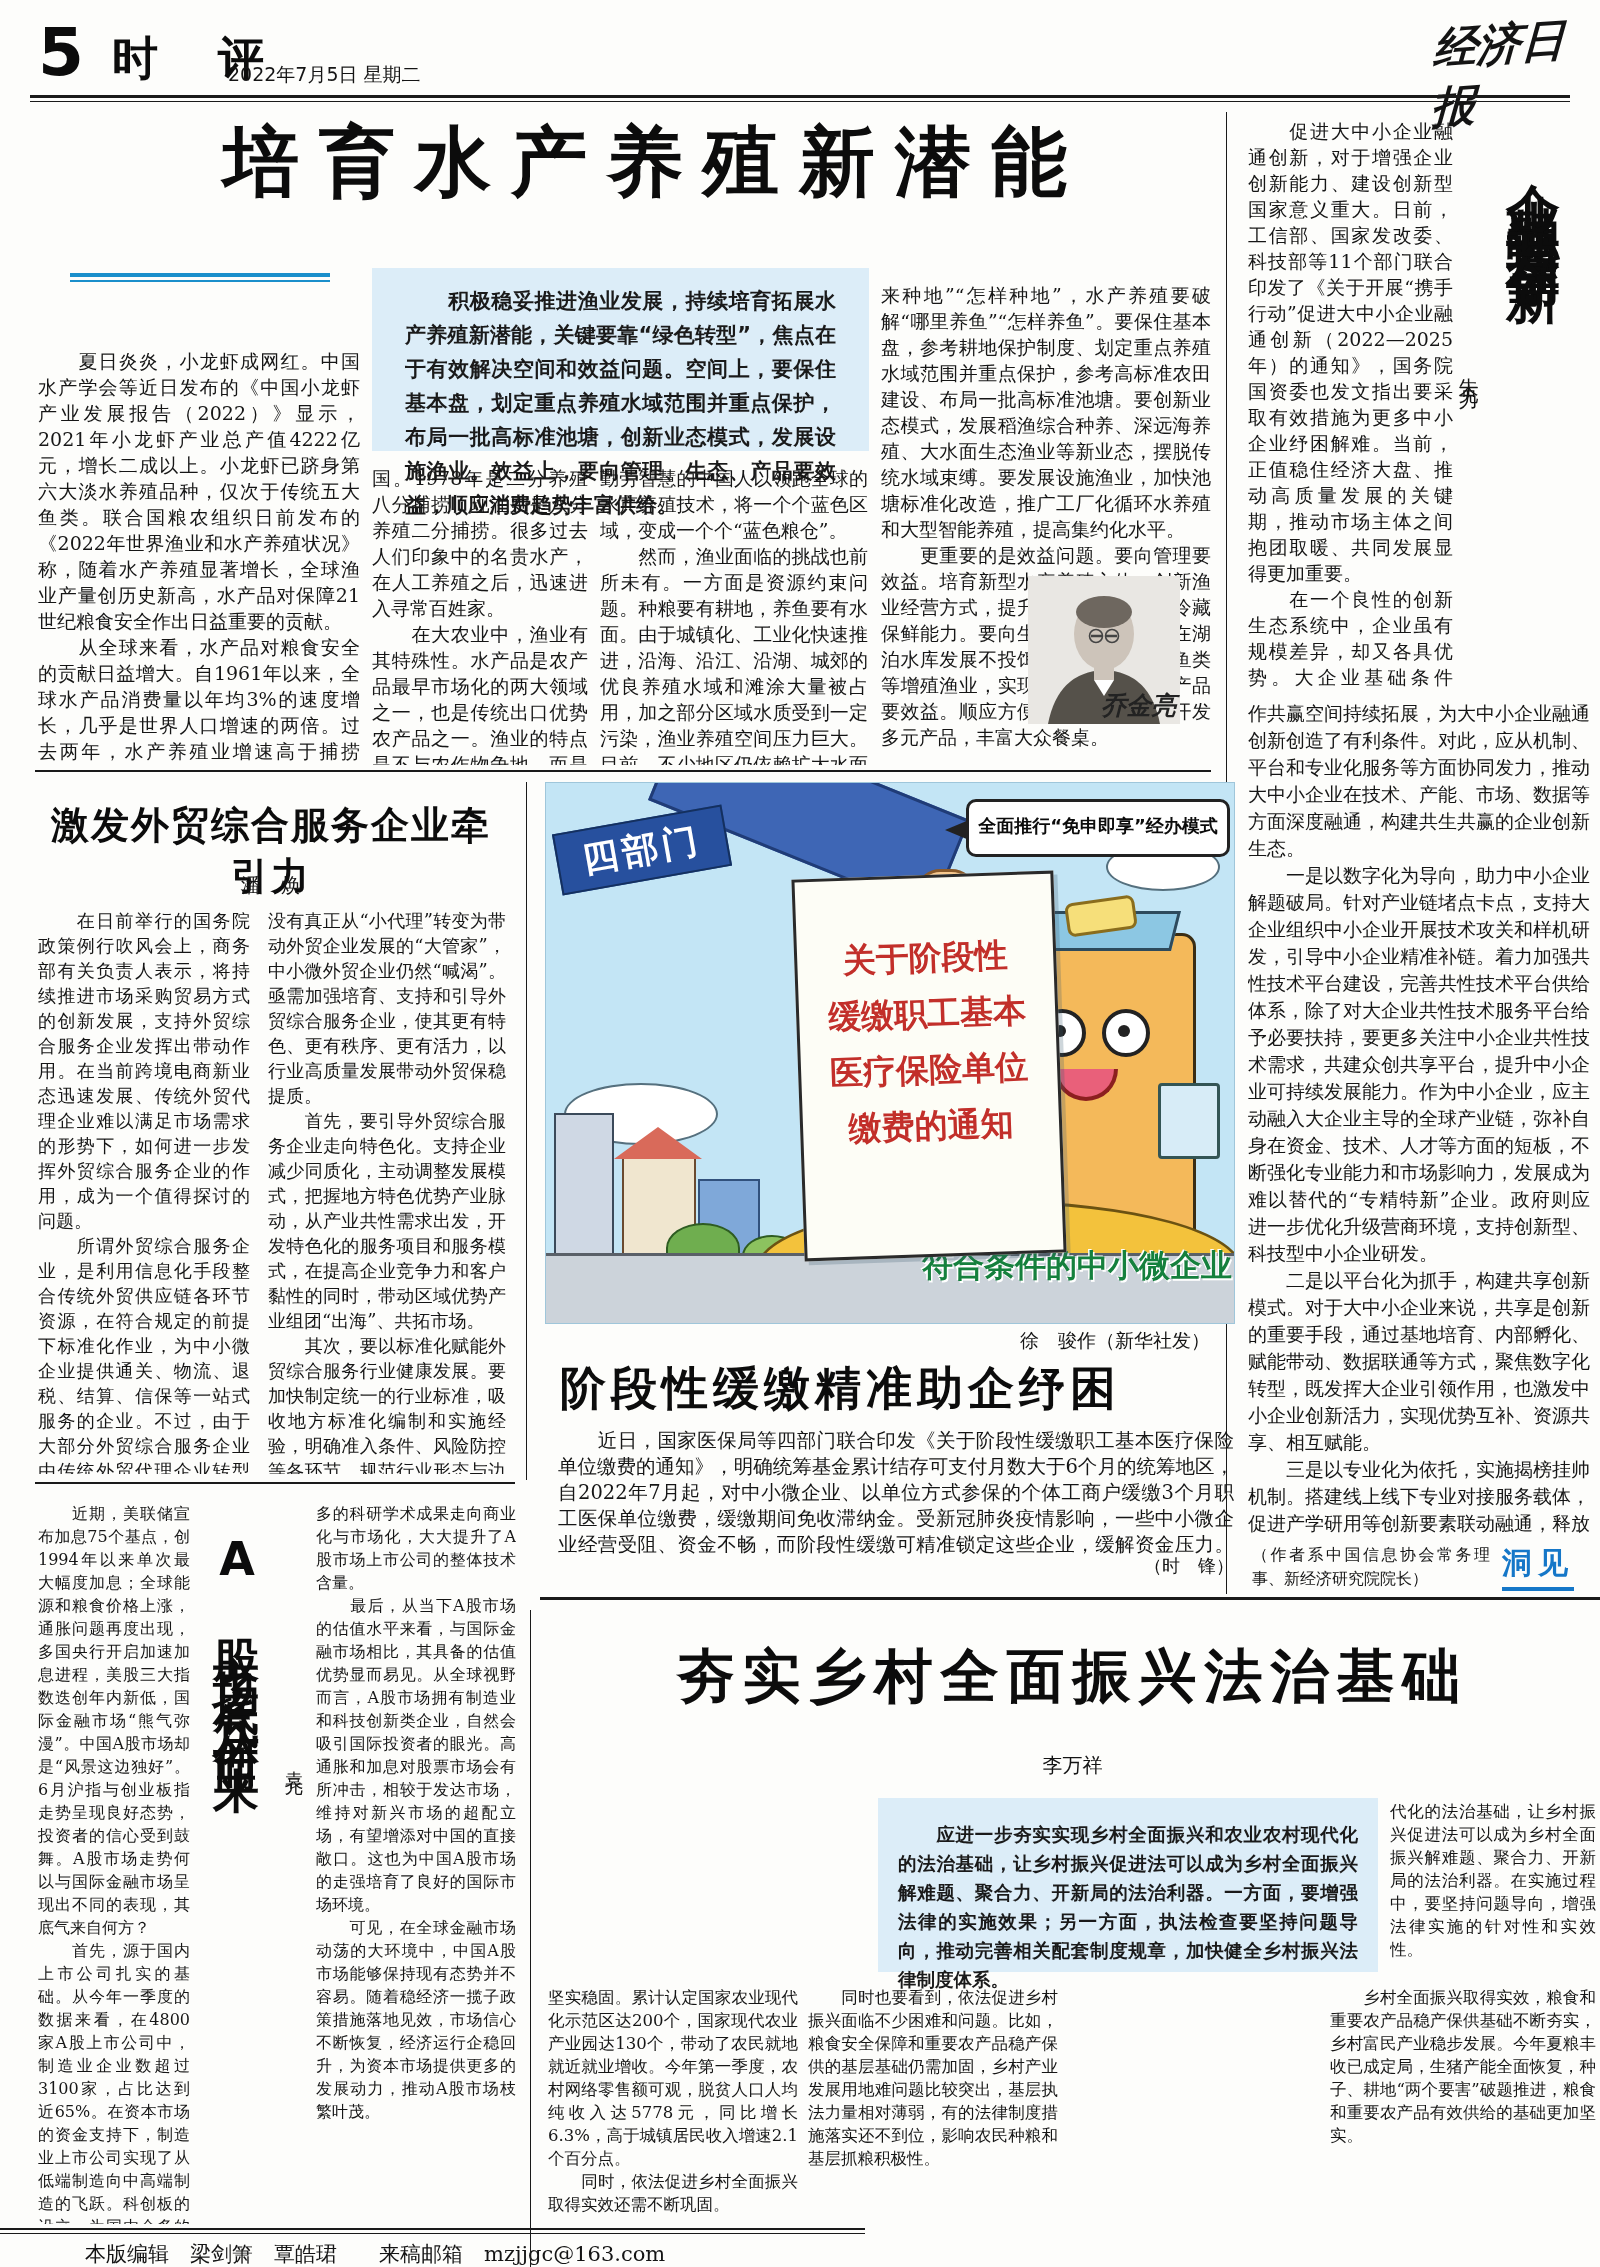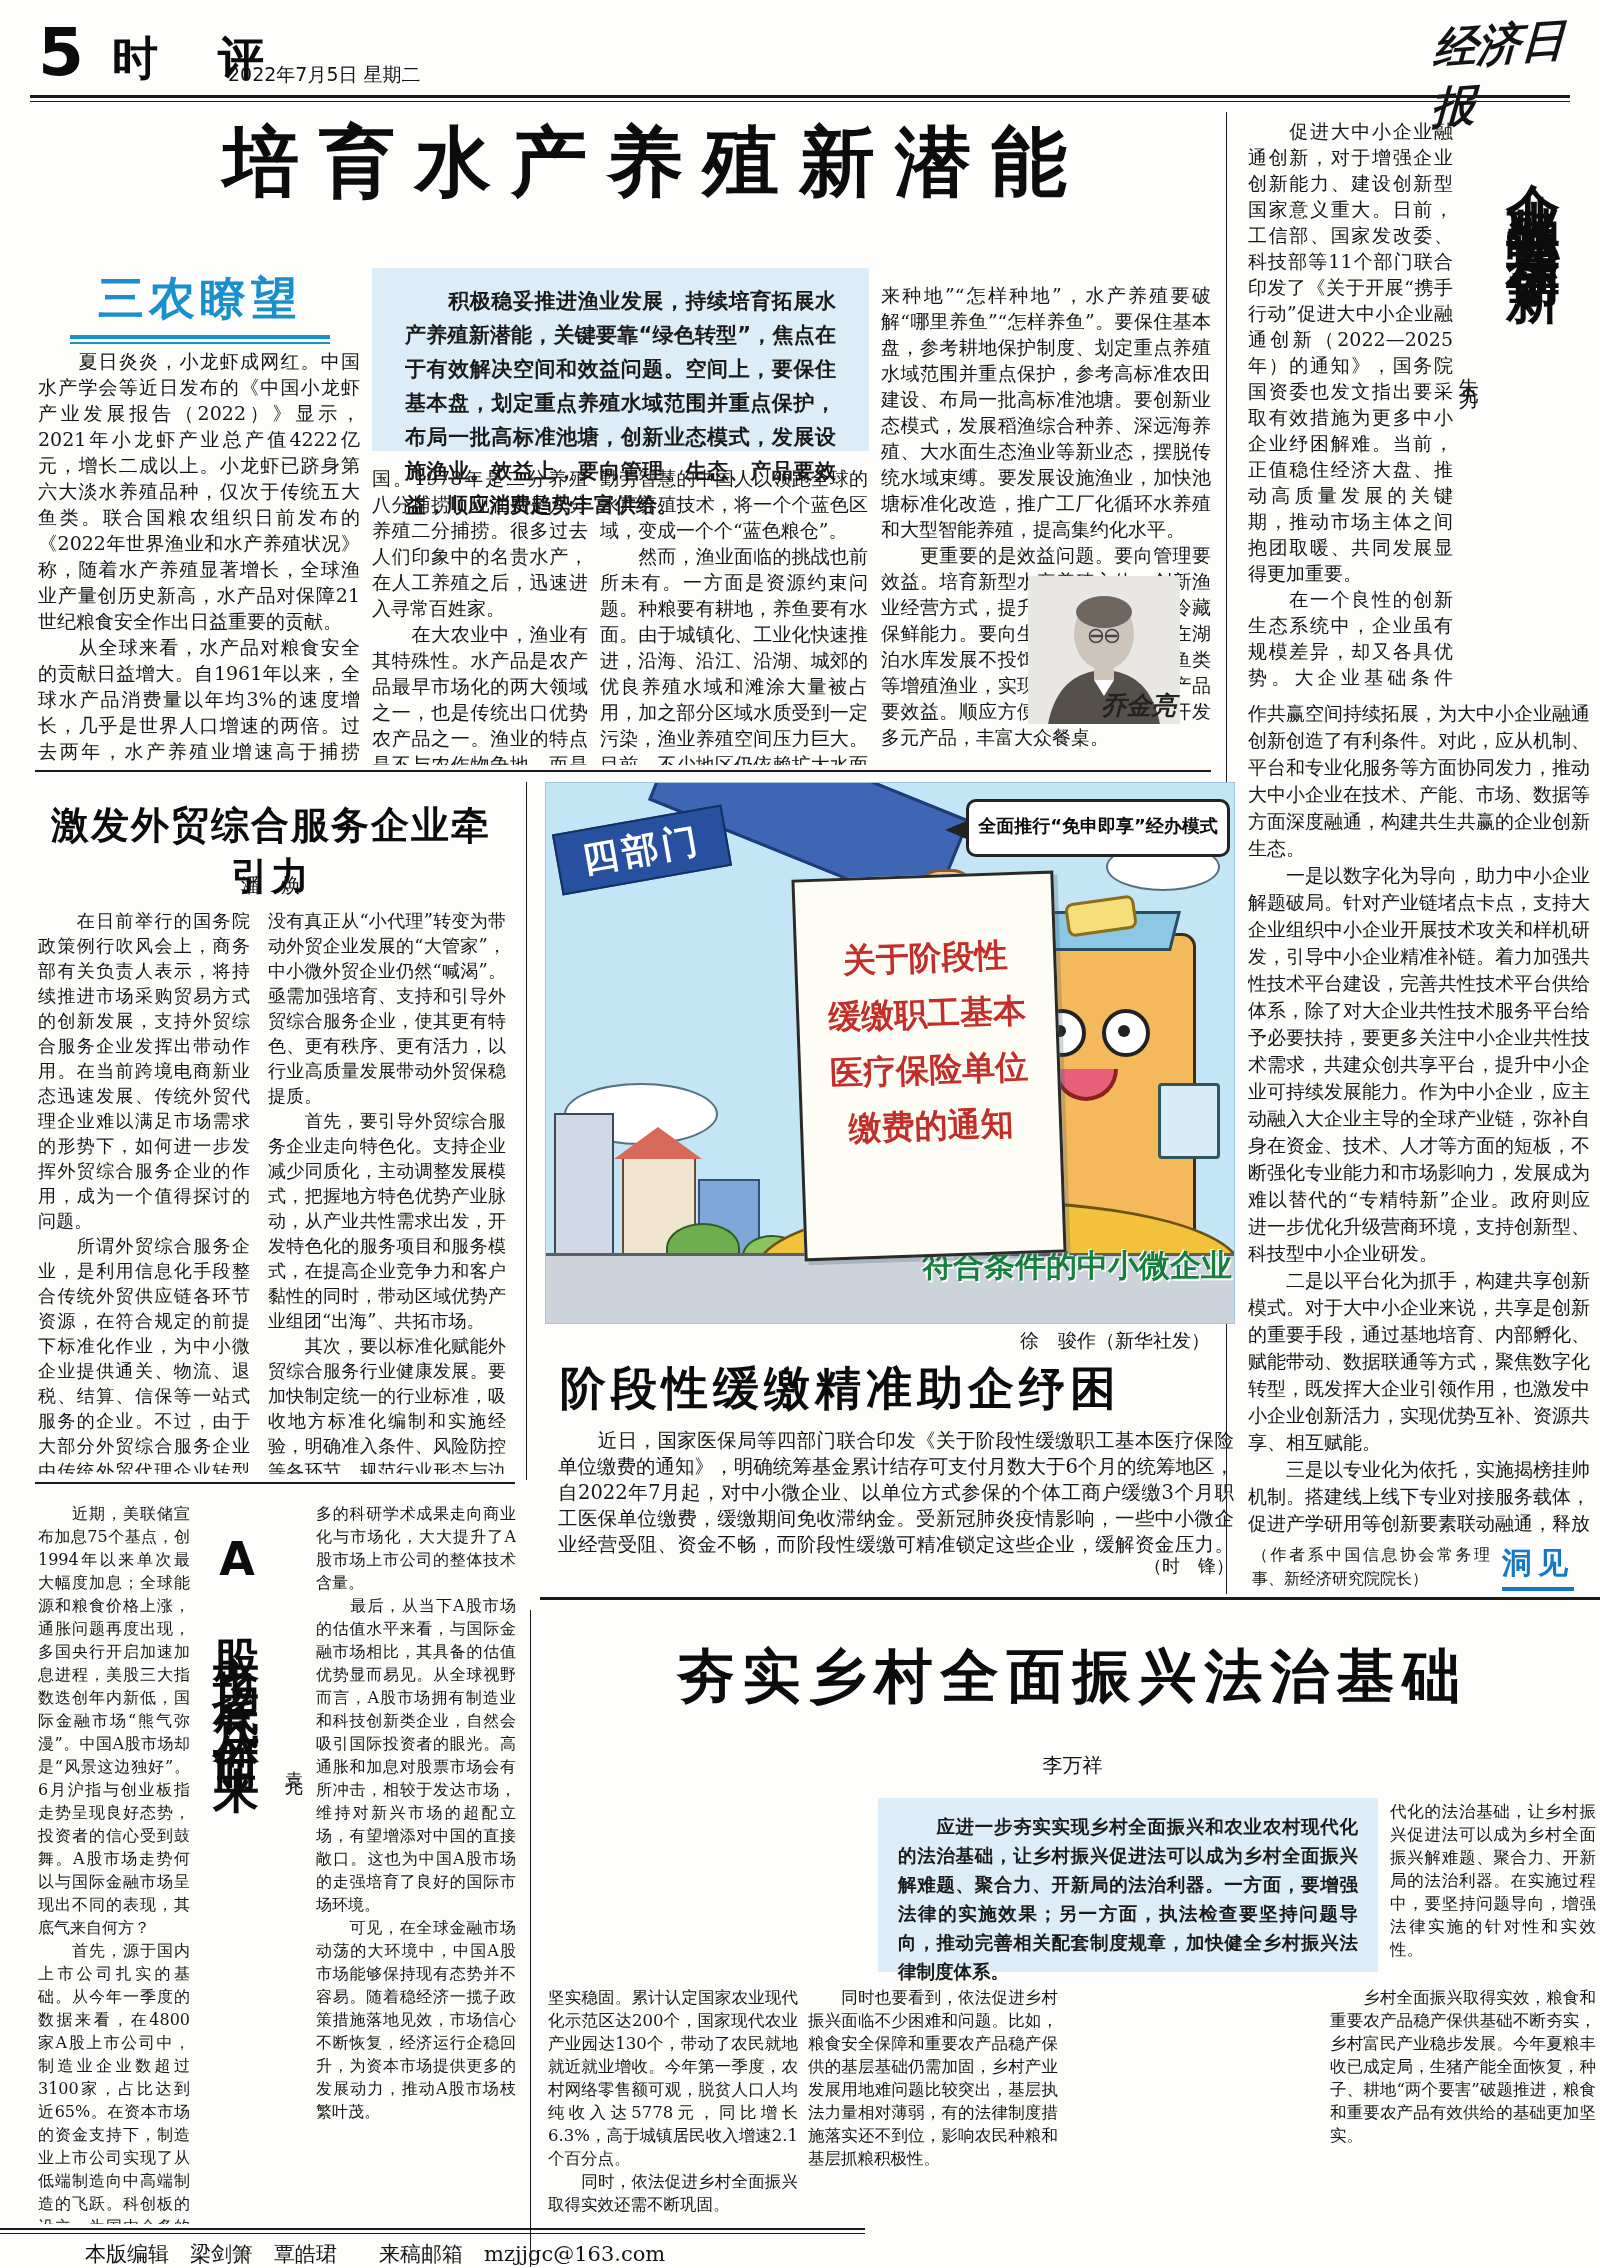--- a/index.html
+++ b/index.html
@@ -25,21 +25,20 @@
   <div class="abs hl" style="left:38px;top:14px;font-size:66px;">5</div>
   <div class="abs hl" style="left:112px;top:28px;font-size:46px;letter-spacing:22px;">时 评</div>
   <div class="abs" style="left:228px;top:62px;font-size:19px;font-family:'DejaVu Sans',sans-serif;">2022年7月5日  星期二</div>
   <div class="abs" style="left:1432px;top:14px;font-size:44px;font-weight:bold;font-style:italic;font-family:'DejaVu Serif',serif;transform:rotate(-4deg) skewX(-6deg);">经济日报</div>
   <div class="abs rule" style="left:30px;top:95px;width:1540px;height:3px;"></div>
   <div class="abs rule" style="left:30px;top:101px;width:1540px;height:1px;"></div>
 
   <div class="abs hl center" style="left:100px;top:112px;width:1110px;font-size:76px;letter-spacing:20px;">培育水产养殖新潜能</div>
 
   <div class="abs" style="left:70px;top:268px;width:260px;">
-    <div class="hl center" style="font-size:46px;color:#1b8fcb;letter-spacing:5px;">三农瞭望</div>
     <div style="height:4px;background:#1b8fcb;margin-top:5px;"></div>
     <div style="height:2px;background:#1b8fcb;margin-top:3px;"></div>
   </div>
 
   <div class="abs body-text" style="left:38px;top:348px;width:322px;height:418px;font-size:19px;line-height:26px;">　　夏日炎炎，小龙虾成网红。中国水产学会等近日发布的《中国小龙虾产业发展报告（2022）》显示，2021年小龙虾产业总产值4222亿元，增长二成以上。小龙虾已跻身第六大淡水养殖品种，仅次于传统五大鱼类。联合国粮农组织日前发布的《2022年世界渔业和水产养殖状况》称，随着水产养殖显著增长，全球渔业产量创历史新高，水产品对保障21世纪粮食安全作出日益重要的贡献。
 　　从全球来看，水产品对粮食安全的贡献日益增大。自1961年以来，全球水产品消费量以年均3%的速度增长，几乎是世界人口增速的两倍。过去两年，水产养殖业增速高于捕捞业，预计未来将进一步增长。不过，粮农组织报告也显示，海洋渔业资源的可持续性令人忧虑，2019年处于生物可持续水平的渔业种群比例下降至64.6%。随着海洋捕捞受限，各方把目光投向养殖领域。
 　　从中国来看，水产品在大食物观中占有重要地位。水产品是重要的蛋白质产品，是优质动物蛋白的来源。我国是世界首个养殖量超过捕捞量的渔业大</div>
 
   <div class="abs boxed" style="left:372px;top:268px;width:497px;height:183px;">
     <div style="padding:16px 33px;font-family:'DejaVu Sans',sans-serif;font-weight:600;font-size:21px;line-height:34px;text-align:justify;color:#1a1a1a;">　　积极稳妥推进渔业发展，持续培育拓展水产养殖新潜能，关键要靠“绿色转型”，焦点在于有效解决空间和效益问题。空间上，要保住基本盘，划定重点养殖水域范围并重点保护，布局一批高标准池塘，创新业态模式，发展设施渔业。效益上，要向管理、生态、产品要效益，顺应消费趋势丰富供给。</div>
@@ -162,21 +161,21 @@
   <div class="abs" style="left:85px;top:2240px;width:720px;font-size:21px;">本版编辑　梁剑箫　覃皓珺　　来稿邮箱　mzjjgc@163.com</div>
 
   <div class="abs rule" style="left:540px;top:1597px;width:1060px;height:3px;"></div>
   <div class="abs rule" style="left:530px;top:1610px;width:1px;height:657px;"></div>
 
   <div class="abs hl center" style="left:545px;top:1638px;width:1055px;font-size:58px;letter-spacing:8px;">夯实乡村全面振兴法治基础</div>
   <div class="abs center" style="left:545px;top:1752px;width:1055px;font-size:20px;">李万祥</div>
 
 
   <div class="abs boxed" style="left:878px;top:1798px;width:500px;height:174px;">
-    <div style="padding:14px 20px;font-family:'DejaVu Sans',sans-serif;font-weight:600;font-size:18.5px;line-height:29px;text-align:justify;color:#1a1a1a;">　　应进一步夯实实现乡村全面振兴和农业农村现代化的法治基础，让乡村振兴促进法可以成为乡村全面振兴解难题、聚合力、开新局的法治利器。一方面，要增强法律的实施效果；另一方面，执法检查要坚持问题导向，推动完善相关配套制度规章，加快健全乡村振兴法律制度体系。</div>
+    <div style="padding:14px 20px;font-family:'DejaVu Sans',sans-serif;font-weight:600;font-size:18.5px;line-height:29px;text-align:justify;color:#1a1a1a;margin-top:8px;">　　应进一步夯实实现乡村全面振兴和农业农村现代化的法治基础，让乡村振兴促进法可以成为乡村全面振兴解难题、聚合力、开新局的法治利器。一方面，要增强法律的实施效果；另一方面，执法检查要坚持问题导向，推动完善相关配套制度规章，加快健全乡村振兴法律制度体系。</div>
   </div>
 
   <div class="abs body-text" style="left:1390px;top:1800px;width:206px;height:172px;font-size:16.5px;line-height:23px;">代化的法治基础，让乡村振兴促进法可以成为乡村全面振兴解难题、聚合力、开新局的法治利器。在实施过程中，要坚持问题导向，增强法律实施的针对性和实效性。</div>
 
   <div class="abs body-text" style="left:548px;top:1986px;width:250px;height:272px;font-size:16.5px;line-height:23px;">坚实稳固。累计认定国家农业现代化示范区达200个，国家现代农业产业园达130个，带动了农民就地就近就业增收。今年第一季度，农村网络零售额可观，脱贫人口人均纯收入达5778元，同比增长6.3%，高于城镇居民收入增速2.1个百分点。
 　　同时，依法促进乡村全面振兴取得实效还需不断巩固。</div>
   <div class="abs body-text" style="left:808px;top:1986px;width:250px;height:272px;font-size:16.5px;line-height:23px;">　　同时也要看到，依法促进乡村振兴面临不少困难和问题。比如，粮食安全保障和重要农产品稳产保供的基层基础仍需加固，乡村产业发展用地难问题比较突出，基层执法力量相对薄弱，有的法律制度措施落实还不到位，影响农民种粮和基层抓粮积极性。</div>
   <div class="abs body-text" style="left:1330px;top:1986px;width:266px;height:272px;font-size:16.5px;line-height:23px;">　　乡村全面振兴取得实效，粮食和重要农产品稳产保供基础不断夯实，乡村富民产业稳步发展。今年夏粮丰收已成定局，生猪产能全面恢复，种子、耕地“两个要害”破题推进，粮食和重要农产品有效供给的基础更加坚实。</div>
 
 </div>

